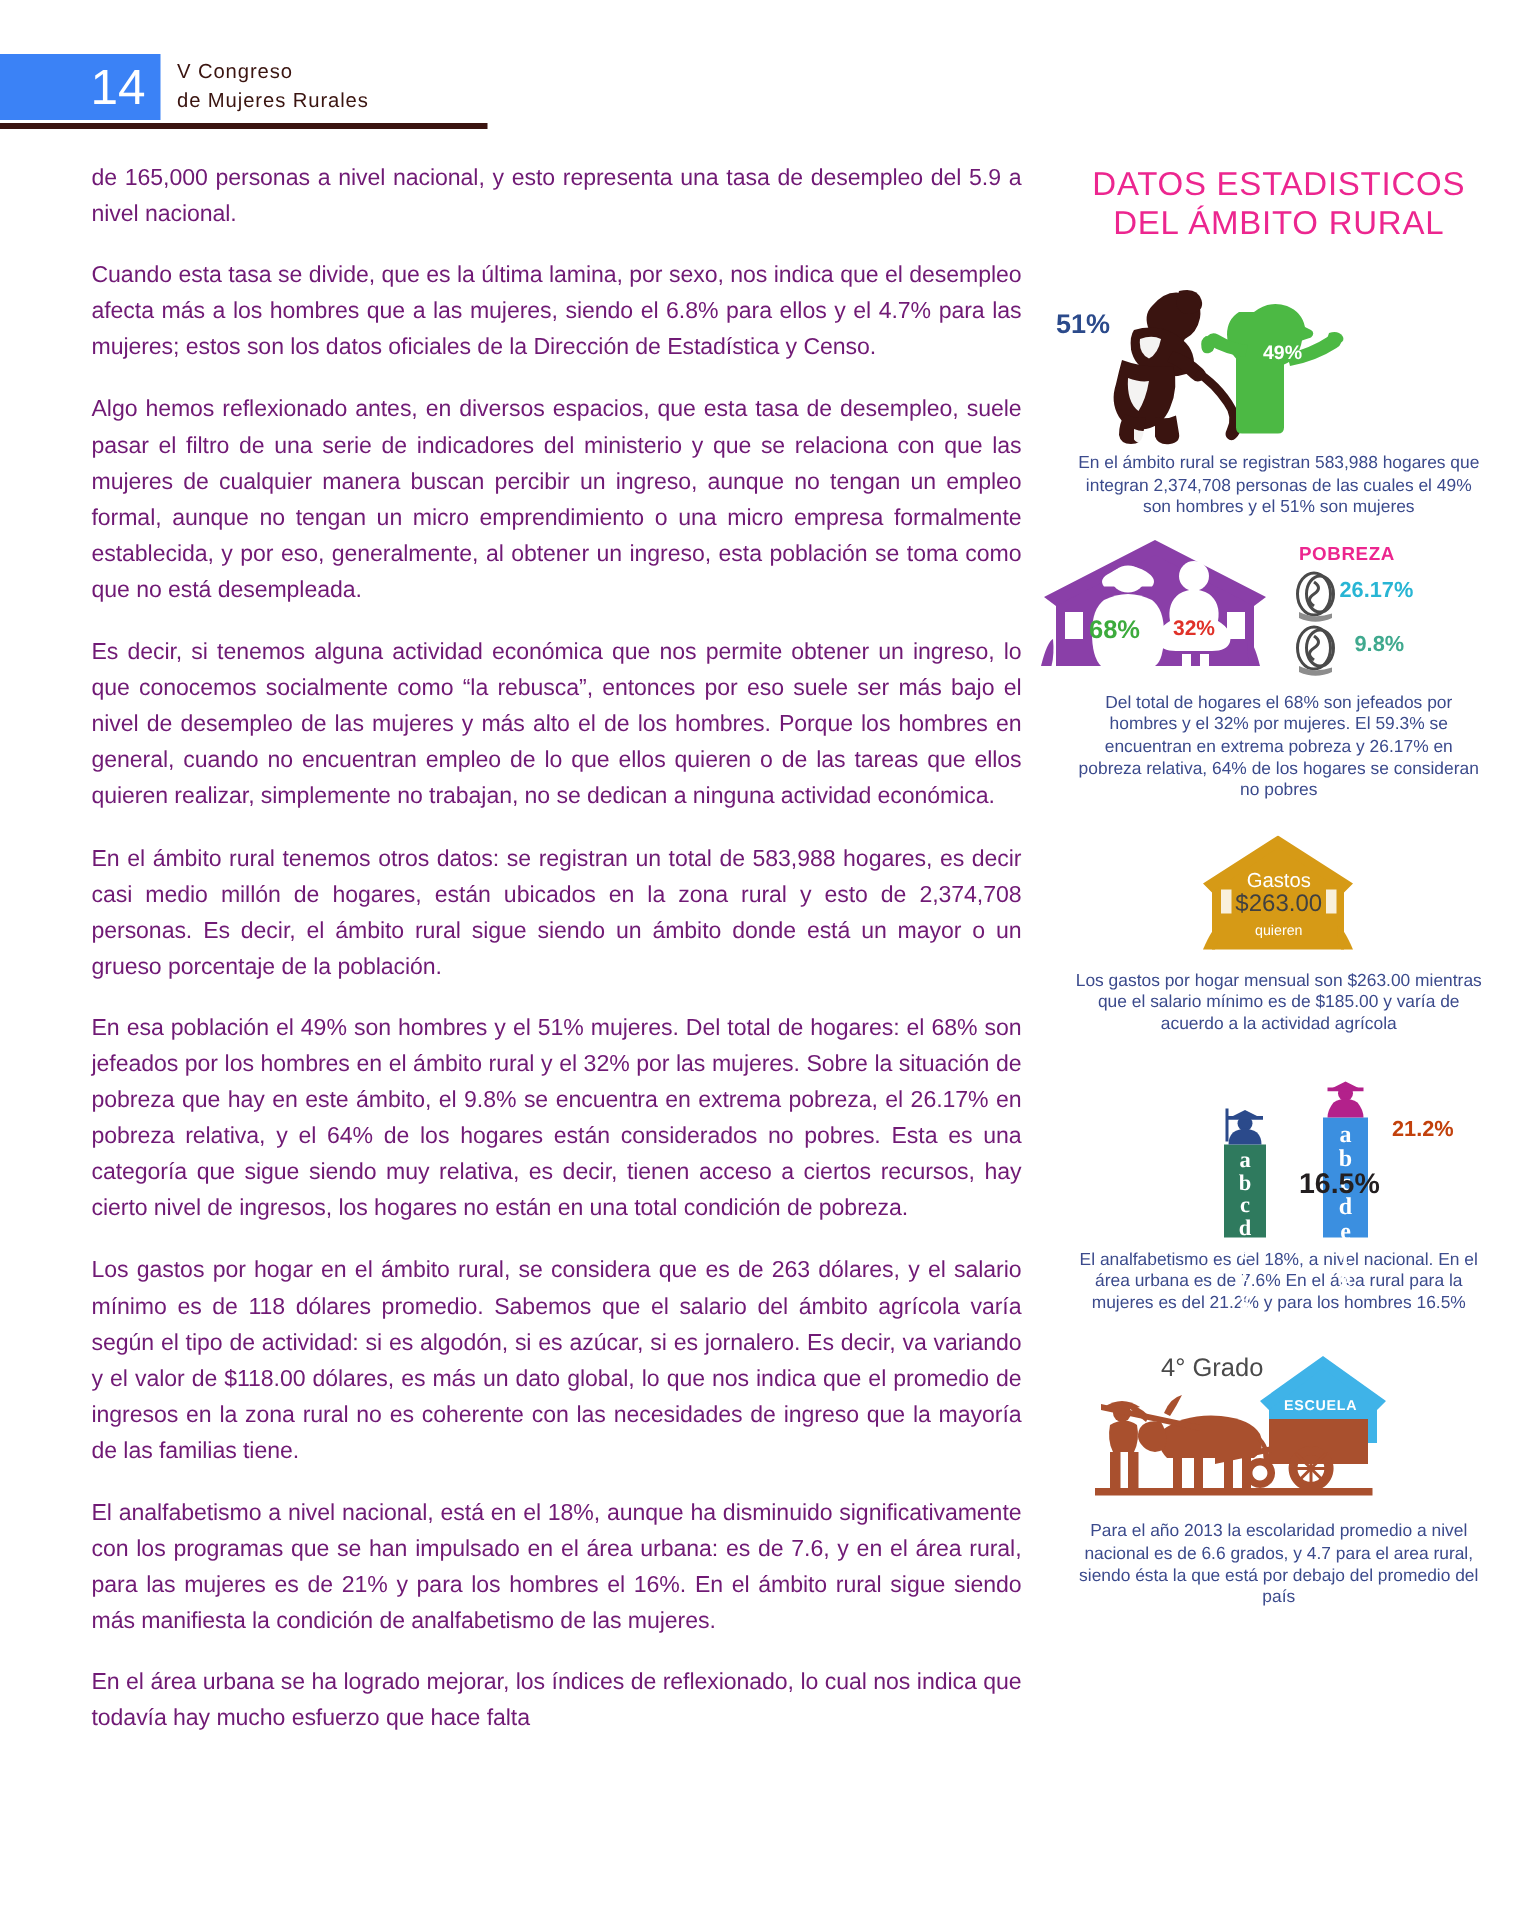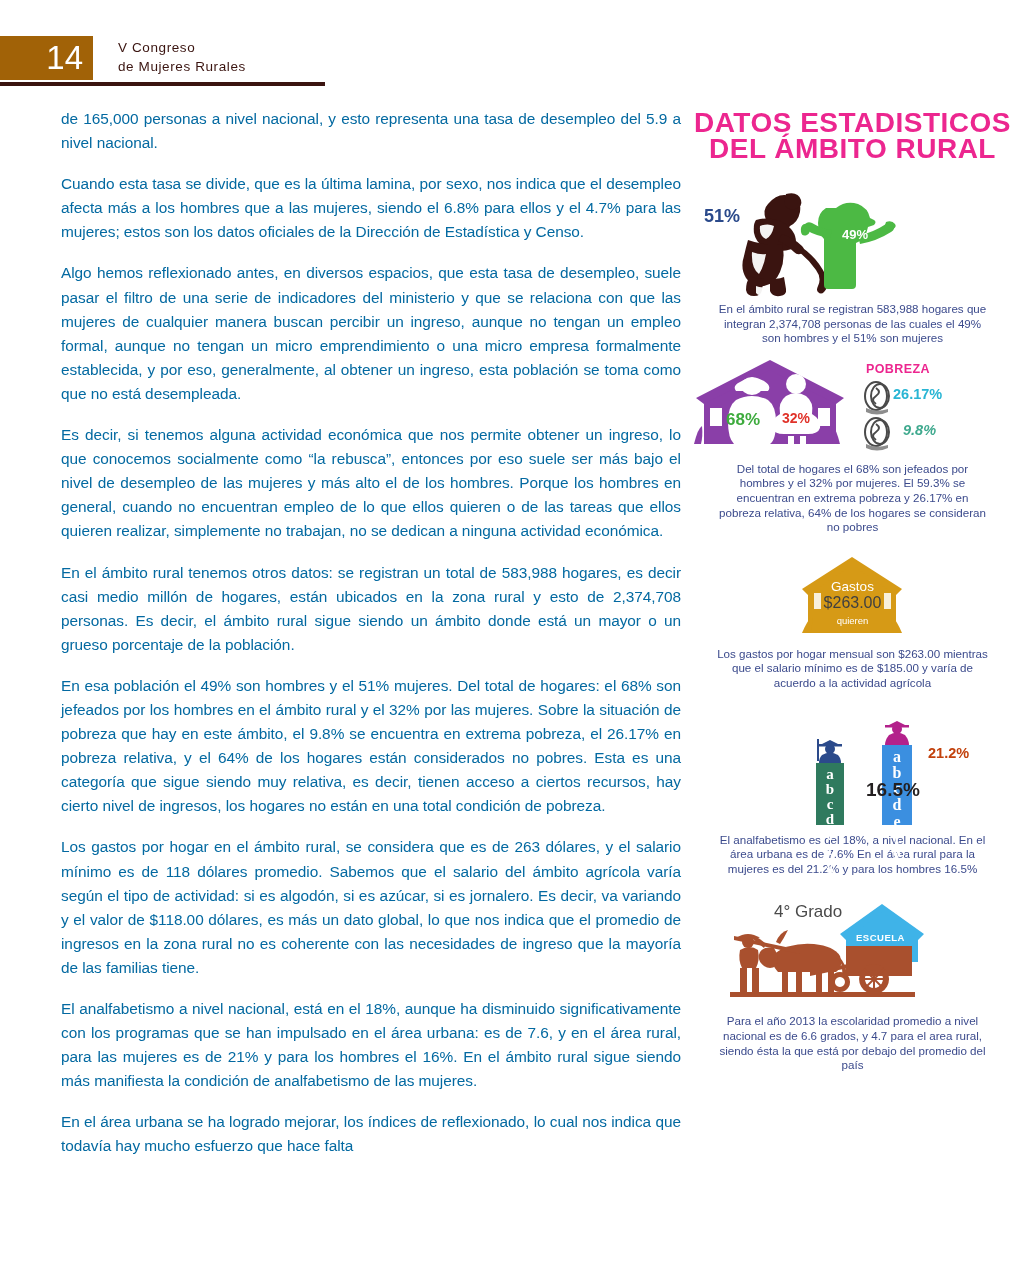--- a/index.html
+++ b/index.html
@@ -21,23 +21,23 @@
     position: absolute;
     left: 0;
     top: 36px;
     width: 1015px;
     height: 50px;
   }
   #folio-block {
     position: absolute;
     left: 0;
     top: 0;
-    width: 93px;
+    width: 107px;
     height: 44px;
-    background: #a16207;
+    background: #3b82f6;
   }
   #folio-number {
     position: absolute;
     right: 10px;
     top: 2px;
     color: #ffffff;
     font-size: 33px;
     font-weight: 400;
     letter-spacing: 0px;
     line-height: 40px;
@@ -67,41 +67,41 @@
     position: absolute;
     left: 61px;
     top: 107px;
     width: 620px;
   }
   .para {
     margin: 0 0 17px 0;
     font-size: 15.4px;
     line-height: 24.1px;
     text-align: justify;
-    color: #0369a1;
+    color: #701a75;
     letter-spacing: -0.05px;
   }
   .para:last-child { margin-bottom: 0; }
 
   
   #sidebar {
     position: absolute;
     left: 690;
     left: 690px;
     top: 110px;
     width: 325px;
     text-align: center;
   }
   #sidebar-title {
     color: #ec268f;
-    font-size: 28px;
+    font-size: 22px;
     line-height: 26px;
     letter-spacing: 0.5px;
     margin: 0 0 18px 0;
-    font-weight: 700;
+    font-weight: 400;
   }
   .info-block {
     margin: 0 0 14px 0;
     position: relative;
   }
   .caption {
     color: #3b4a8c;
     font-size: 11.6px;
     line-height: 14.6px;
     margin: 4px 0 0 0;
@@ -163,21 +163,20 @@
   }
   #pct-2617 {
     left: 203px; top: 26px;
     color: #28b5d4;
     font-size: 14.5px;
   }
   #pct-98 {
     left: 213px; top: 62px;
     color: #3fa98e;
     font-size: 14.5px;
-    font-style: italic;
   }
   
   #gastos-word {
     position: absolute;
     left: 0; right: 0; top: 22px;
     color: #ffffff;
     font-size: 13.5px;
     text-align: center;
   }
   #gastos-amount {

